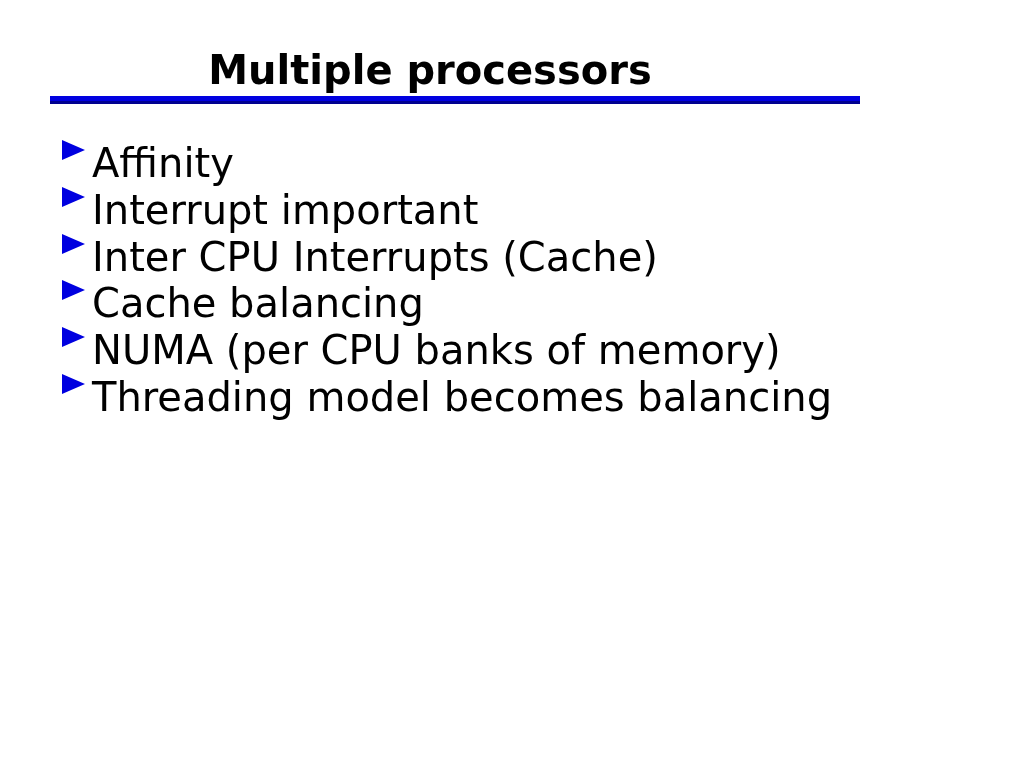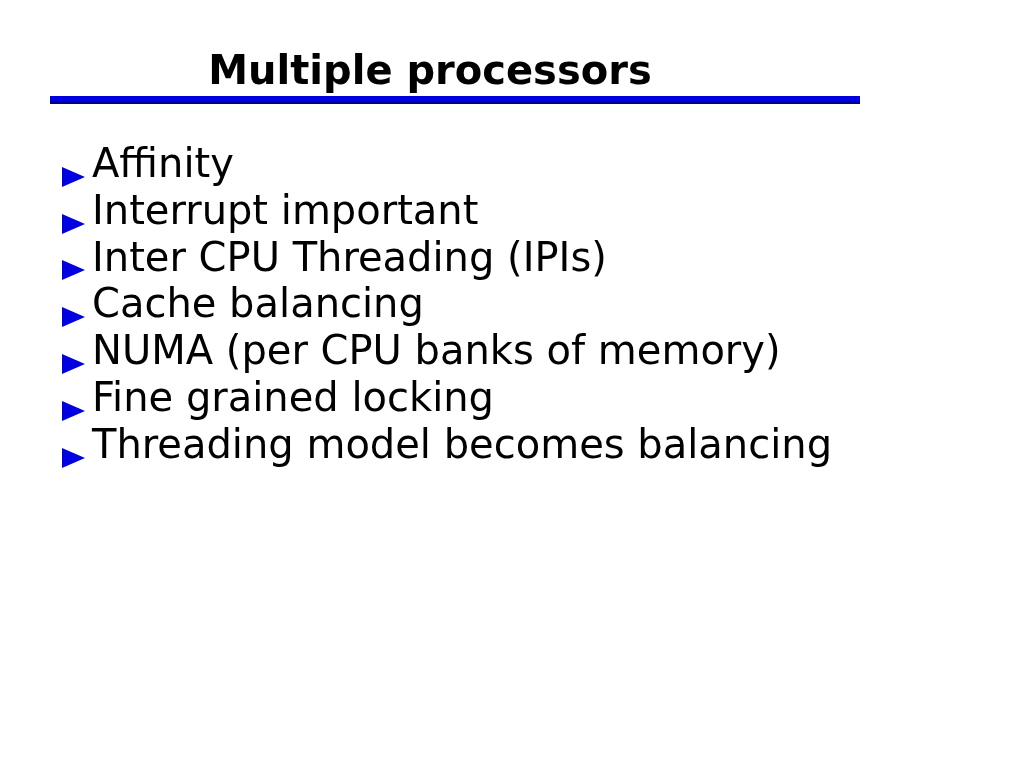--- a/index.html
+++ b/index.html
@@ -45,21 +45,21 @@
   .bullets {
     position: absolute;
     left: 62px;
     top: 140px;
     margin: 0;
     padding: 0;
     list-style: none;
   }
   .bullet-item {
     display: flex;
-    align-items: flex-end;
+    align-items: flex-start;
     height: 46.8px;
   }
   .tri {
     flex: 0 0 auto;
     width: 0;
     height: 0;
     border-left: 23px solid var(--accent, #0000E0);
     border-top: 10px solid transparent;
     border-bottom: 10px solid transparent;
     margin-right: 7px;
@@ -83,36 +83,32 @@
     <span class="label">Affinity</span>
   </li>
 
   <li class="bullet-item">
     <span class="tri"></span>
     <span class="label">Interrupt important</span>
   </li>
 
   <li class="bullet-item">
     <span class="tri"></span>
-    <span class="label">Inter CPU Threading (IPIs)</span>
+    <span class="label">Inter CPU Interrupts (Cache)</span>
   </li>
 
   <li class="bullet-item">
     <span class="tri"></span>
     <span class="label">Cache balancing</span>
   </li>
 
   <li class="bullet-item">
     <span class="tri"></span>
     <span class="label">NUMA (per CPU banks of memory)</span>
   </li>
 
-  <li class="bullet-item">
-    <span class="tri"></span>
-    <span class="label">Fine grained locking</span>
-  </li>
 
   <li class="bullet-item">
     <span class="tri"></span>
     <span class="label">Threading model becomes balancing</span>
   </li>
 </ul>
 </div>
 
 </body></html>

